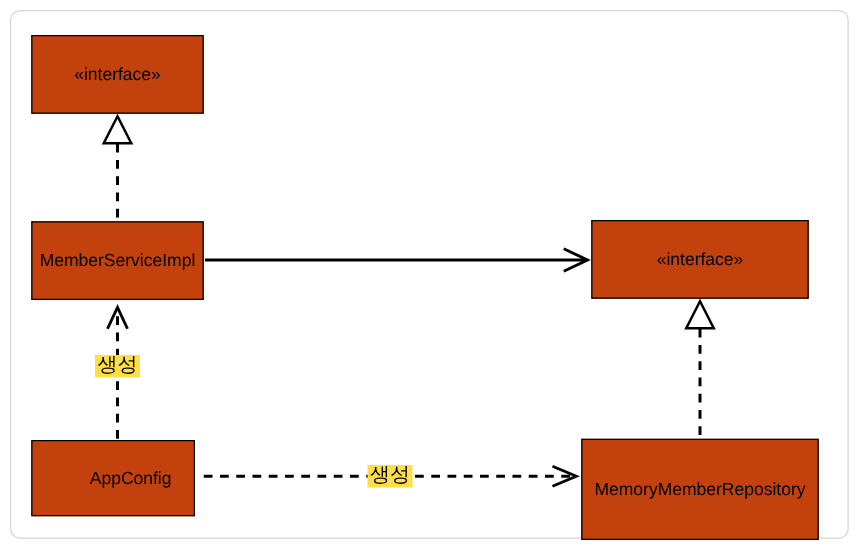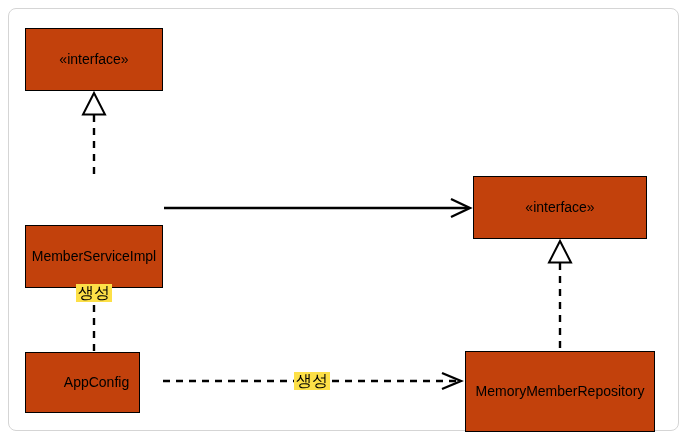--- a/index.html
+++ b/index.html
@@ -41,23 +41,23 @@
     border: 1.6px solid #000000;
     background: #c2410c;
     font-size: 14px;
     line-height: 19px;
     text-align: center;
     white-space: nowrap;
   }
   .node .stereotype { font-weight: 400; }
   .node .iface-name { font-weight: 700; }
   .node-member-service        { left: 25px;  top: 28px;  width: 138px; height: 63px; }
-  .node-member-service-impl   { left: 25px;  top: 177px; width: 138px; height: 63px; margin-top: 48px; }
+  .node-member-service-impl   { left: 25px;  top: 177px; width: 138px; height: 63px; }
   .node-member-repository     { left: 473px; top: 176px; width: 174px; height: 63px; }
-  .node-app-config            { left: 25px;  top: 352px; width: 115px; height: 61px; padding-left: 28px; }
+  .node-app-config            { left: 25px;  top: 352px; width: 131px; height: 61px; padding-left: 28px; }
   .node-memory-member-repo    { left: 465px; top: 351px; width: 190px; height: 81px; }
   .edge-label {
     position: absolute;
     transform: translate(-50%, -50%);
     background: #fde047;
     padding: 0 2px;
     font-size: 16px;
     line-height: 18px;
     white-space: nowrap;
   }

